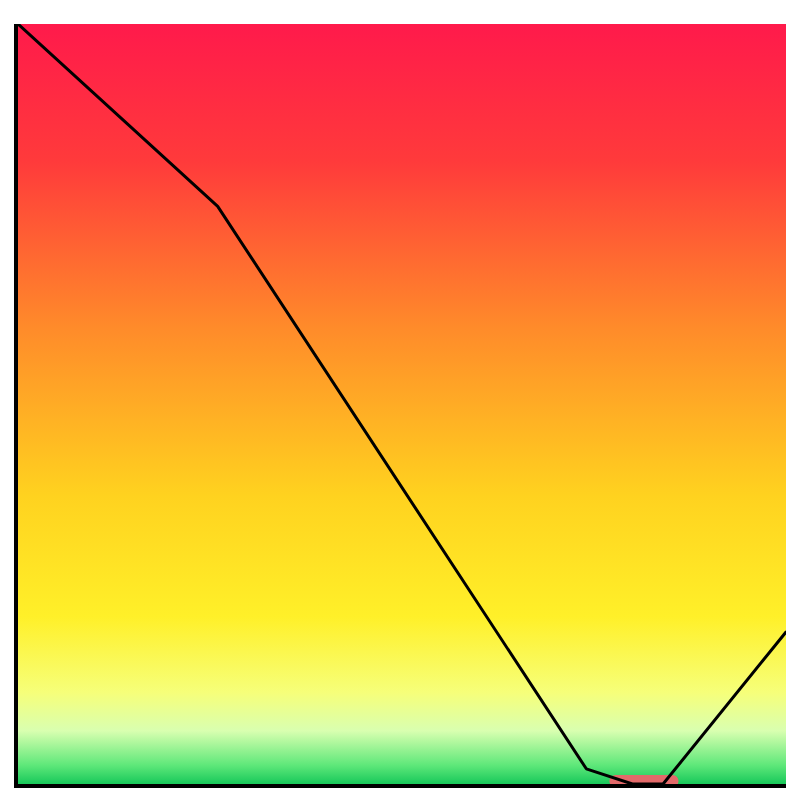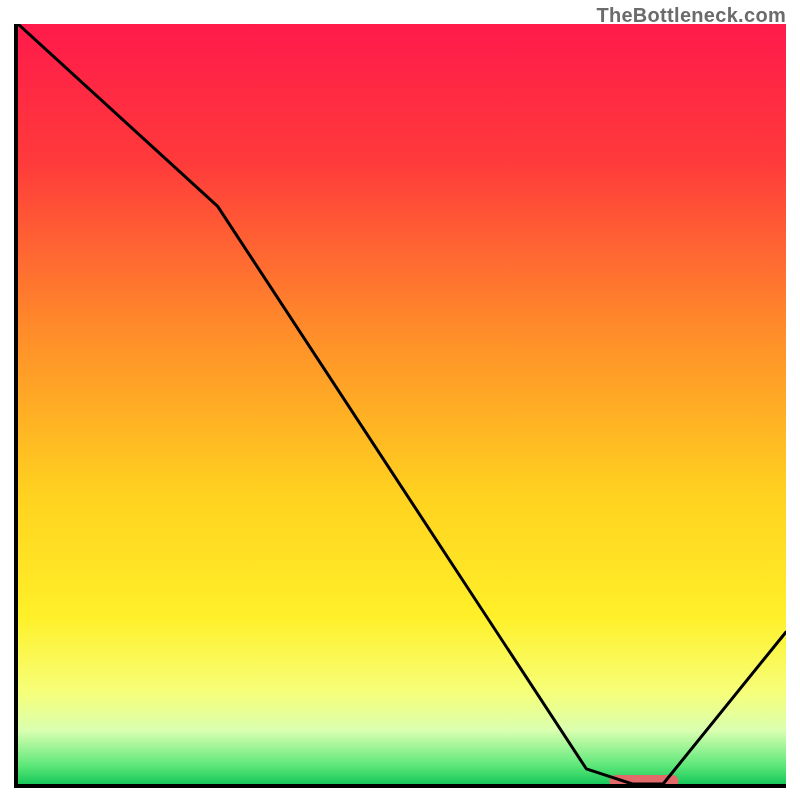--- a/index.html
+++ b/index.html
@@ -48,21 +48,20 @@
     top: 0;
     width: 100%;
     height: 100%;
   }
 </style>
 </head>
 <body>
 
 <div class="stage">
 
-  <div class="watermark">TheBottleneck.com</div>
 
   <div class="chart-frame">
 
     <svg class="grad-fill" viewBox="0 0 768 760" preserveAspectRatio="none">
       <defs>
         <linearGradient id="bg-grad" x1="0" y1="0" x2="0" y2="1">
             <stop offset="0.00%" stop-color="#ff1a4b"></stop>
             <stop offset="18.00%" stop-color="#ff3a3b"></stop>
             <stop offset="40.00%" stop-color="#ff8b2a"></stop>
             <stop offset="62.00%" stop-color="#ffd21f"></stop>

